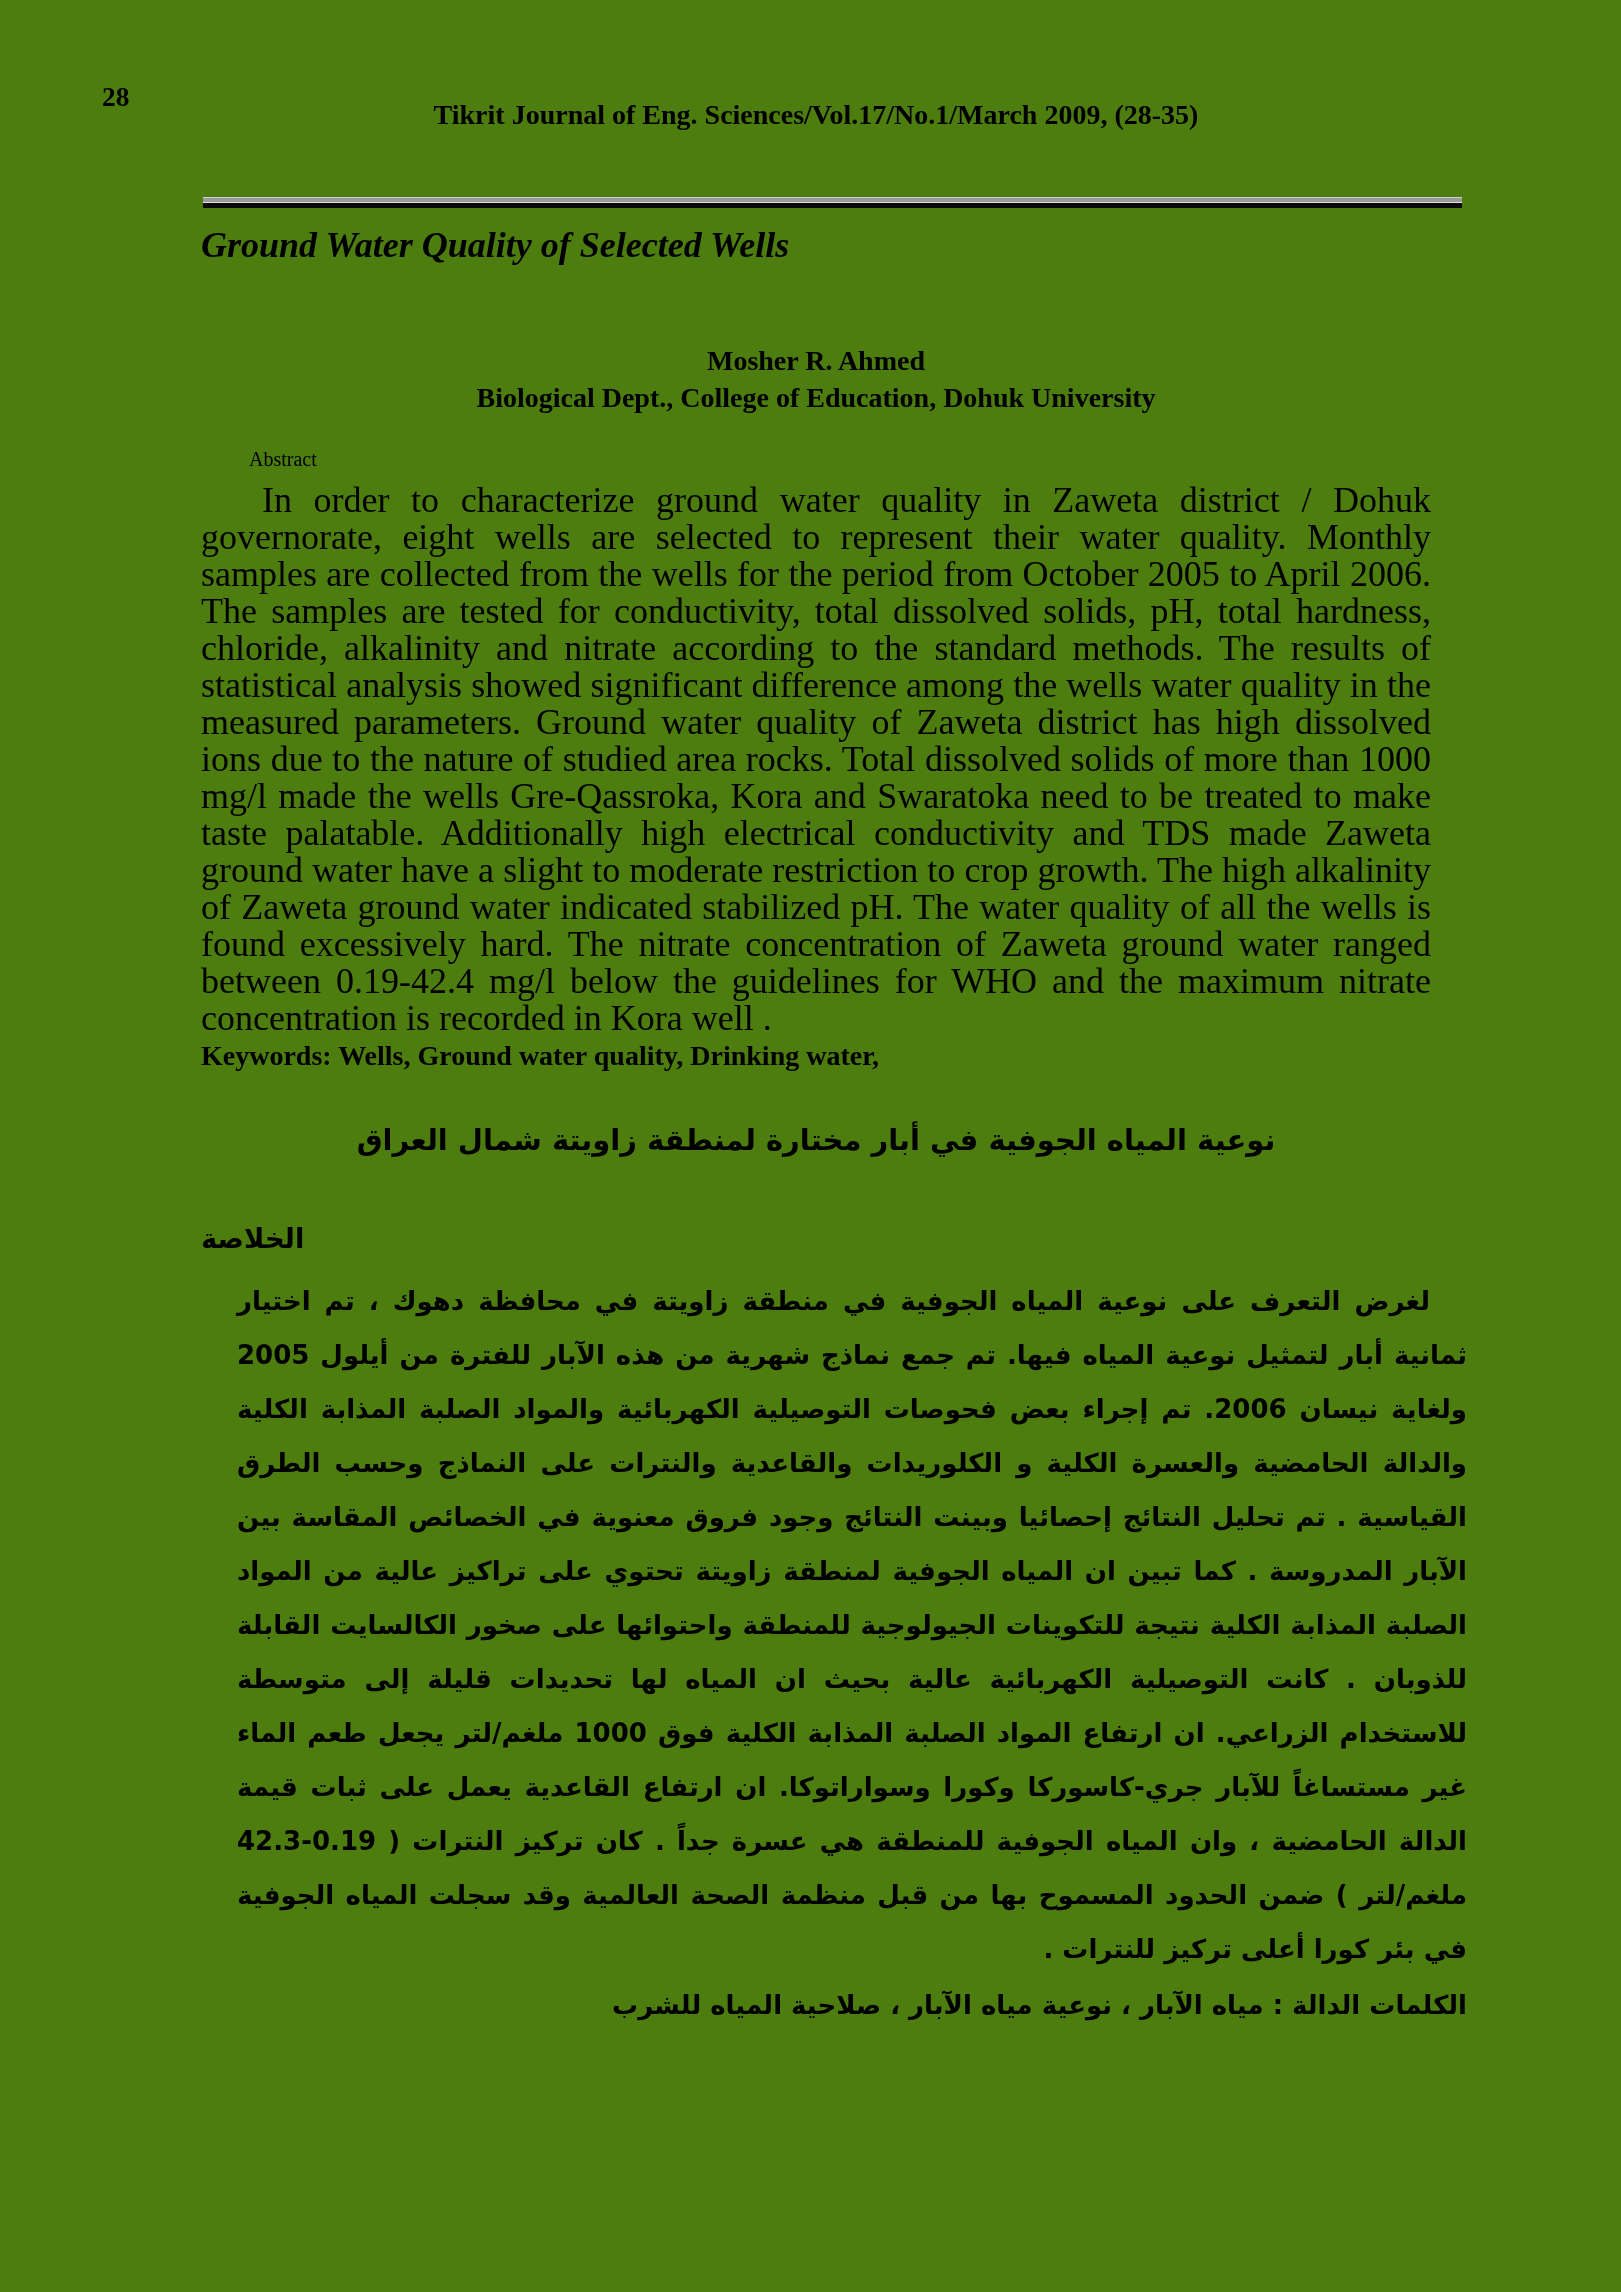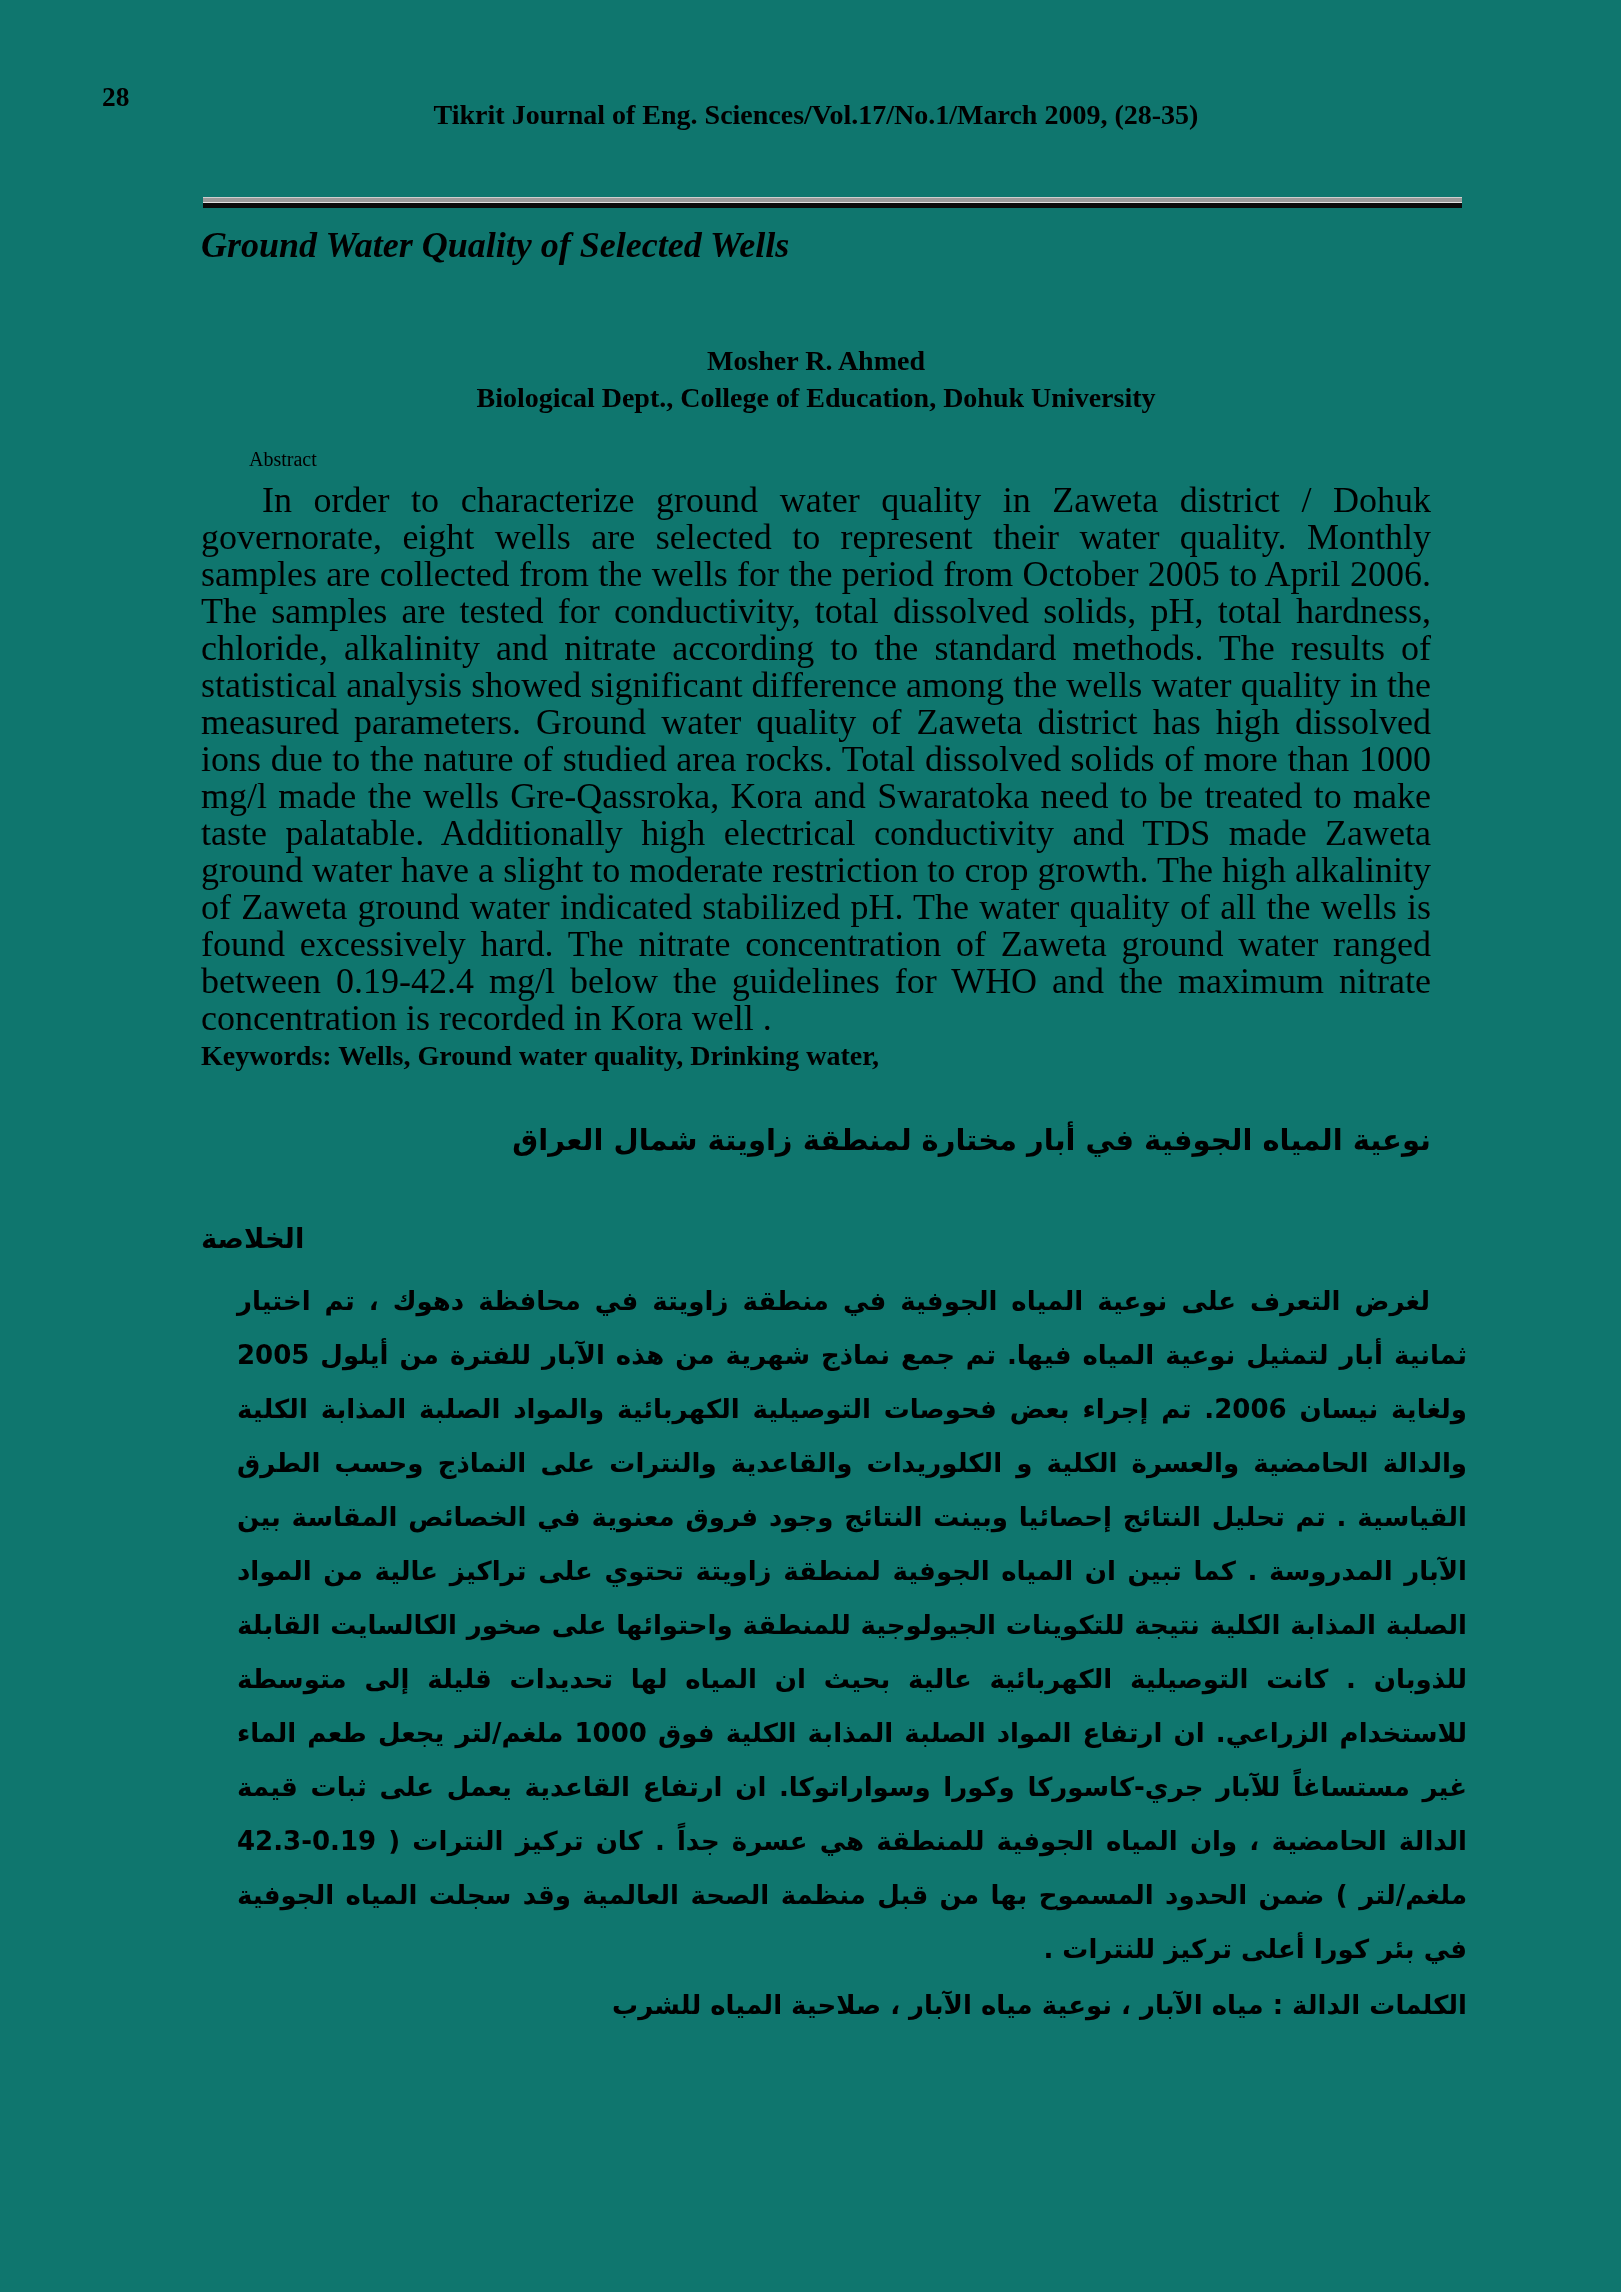--- a/index.html
+++ b/index.html
@@ -1,21 +1,21 @@
 <!DOCTYPE html>
 <html><head>
 <meta charset="utf-8">
 <style>
   html, body { margin: 0; padding: 0; background: #888; }
   .page {
     position: relative;
     width: 1621px;
     height: 2293px;
     margin: 0 auto;
-    background: #0f766e;
+    background: #4d7c0f;
     color: #000000;
     font-family: "Liberation Serif", serif;
     overflow: hidden;
   }
   .page-number {
     position: absolute;
     left: 102px;
     top: 82px;
     font-size: 27.4px;
     font-weight: bold;
@@ -91,20 +91,21 @@
   .arabic {
     font-family: "DejaVu Sans", sans-serif;
     direction: rtl;
     font-weight: bold;
   }
   .arabic-title {
     position: absolute;
     left: 201px;
     top: 1123px;
     width: 1230px;
+    text-align: center;
     font-size: 29px;
   }
   .arabic-heading {
     position: absolute;
     left: 201px;
     top: 1223px;
     width: 1230px;
     text-align: left;
     font-size: 27.4px;
   }

